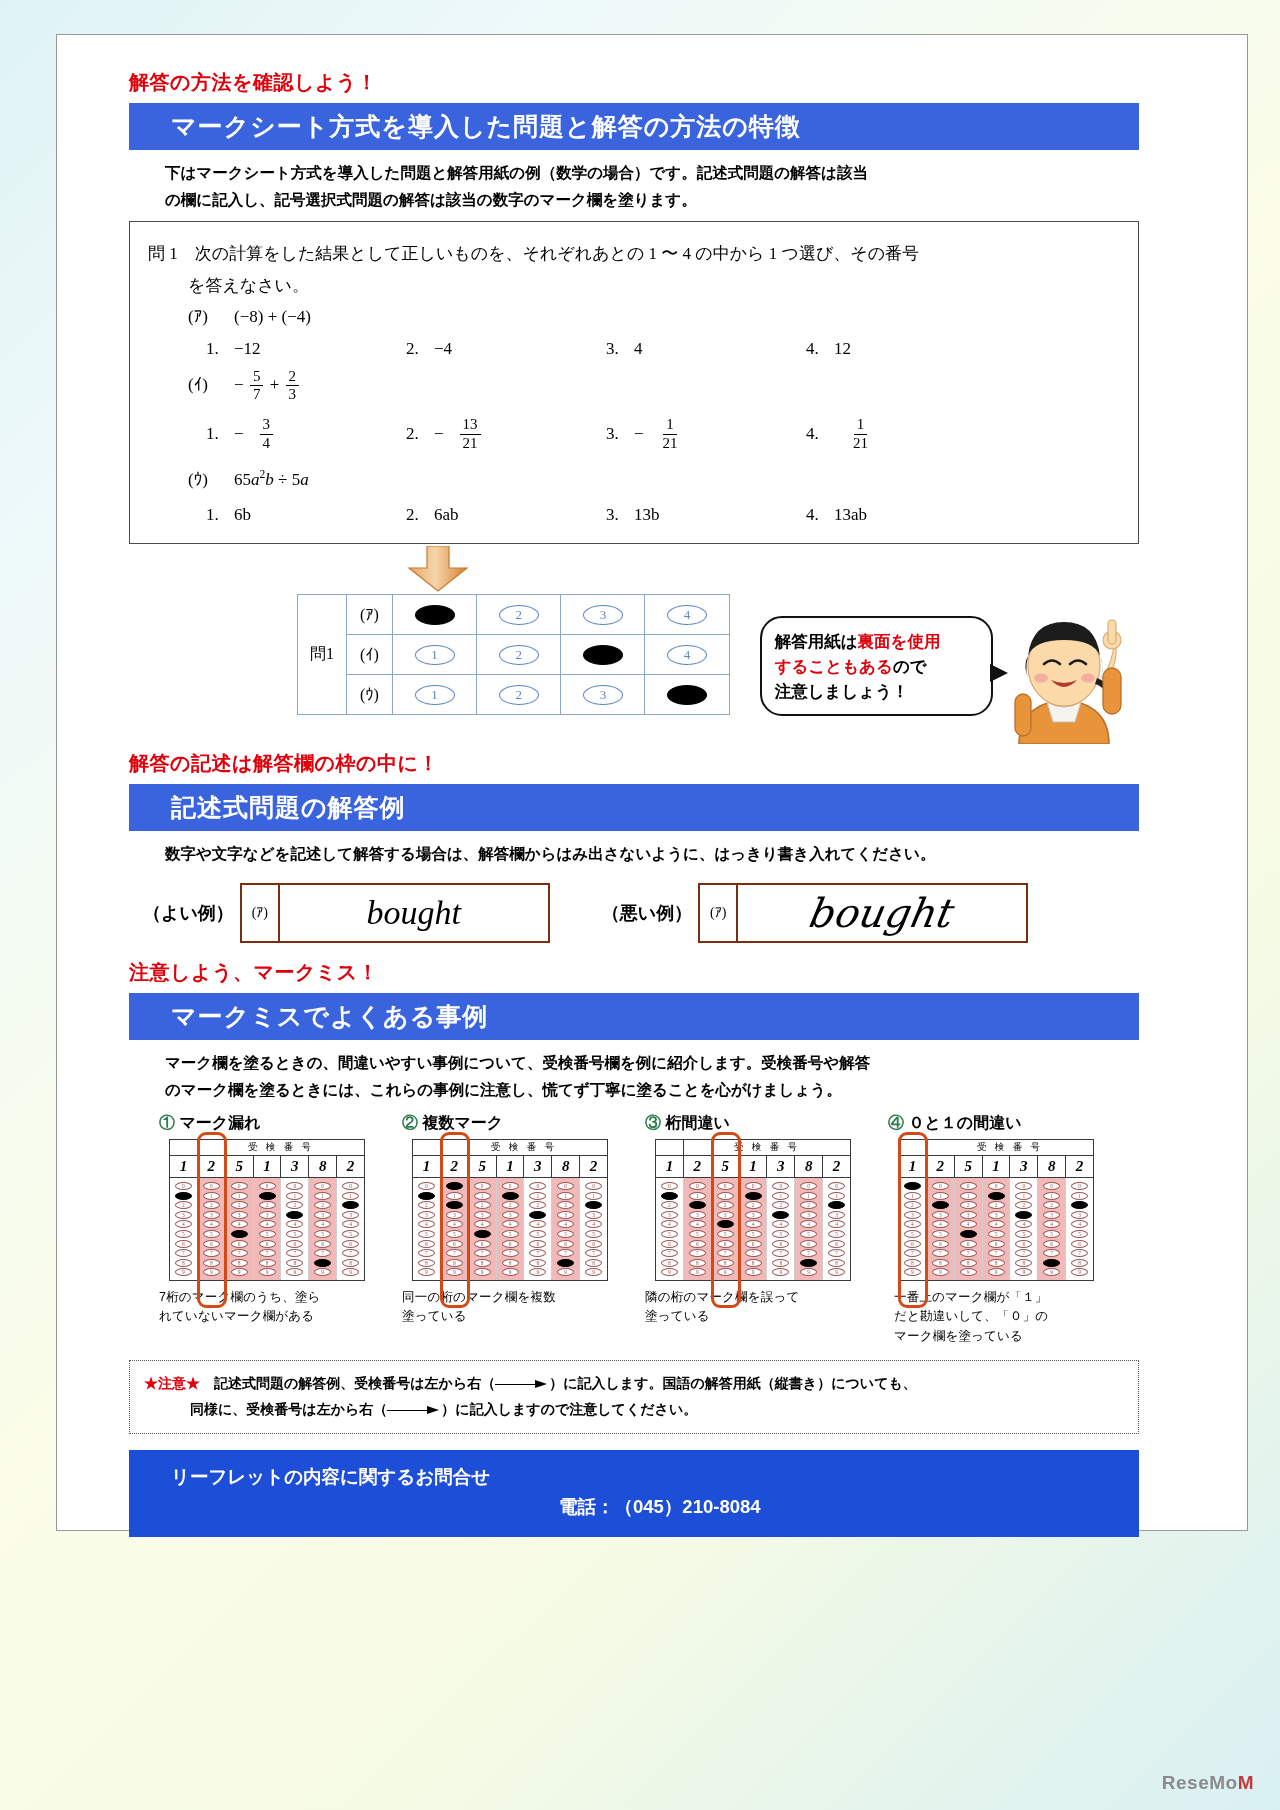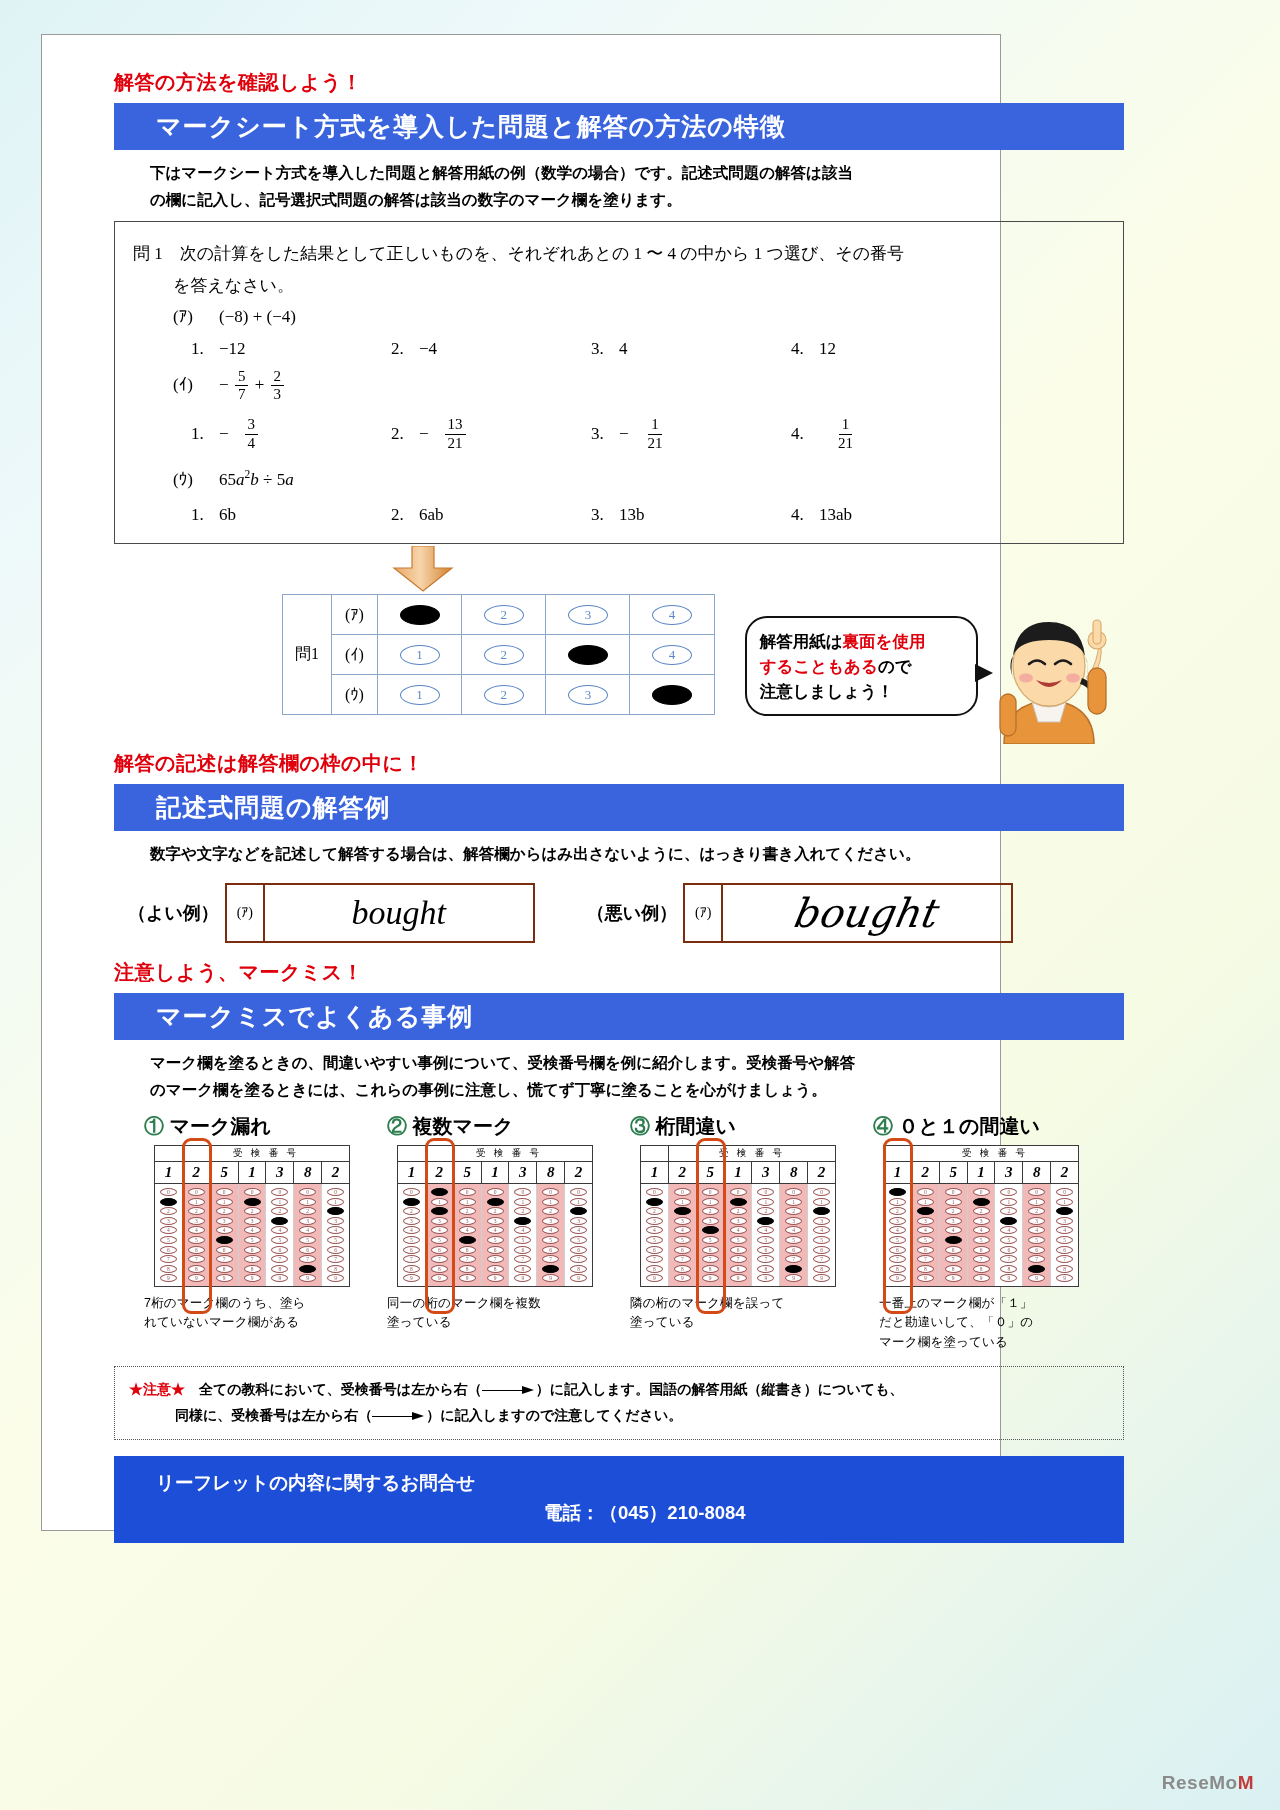--- a/index.html
+++ b/index.html
@@ -3,21 +3,21 @@
 <meta charset="utf-8">
 <style>
   * { box-sizing: border-box; }
   html, body { margin:0; padding:0; }
   body {
     width:1280px; height:1810px;
     font-family:"Liberation Sans", sans-serif;
     background:linear-gradient(135deg,#dff3f5 0%,#eef9fa 18%,#fbfde8 48%,#f6fbe4 70%,#d9f0f3 100%);
     position:relative; overflow:hidden;
   }
-  #page { position:absolute; left:41px; top:34px; width:960px; height:1497px;
+  #page { position:absolute; left:56px; top:34px; width:1192px; height:1497px;
           background:#ffffff; border:1px solid #9a9a9a; }
   #inner { position:absolute; left:72px; top:28px; width:1010px; }
 
   .red-head { color:#e0000c; font-weight:bold; font-size:20px; letter-spacing:.5px; margin:6px 0 7px 0; }
   .blue-bar { background:#3a64de; color:#fff; font-weight:bold; font-size:25px;
               padding:7px 0 7px 42px; letter-spacing:1px; }
   .para { font-size:15.5px; color:#000; line-height:1.75; margin:9px 0 8px 36px; font-weight:bold; }
 
   
   .qbox { border:1px solid #4a4a4a; padding:16px 18px 14px 18px; margin-top:8px;
@@ -68,21 +68,21 @@
   .bbox .tag { border-right:2px solid #7b2d10; width:38px; display:flex; align-items:center;
                justify-content:center; font-size:14px; font-family:"Liberation Serif", serif; }
   .bbox .val { display:flex; align-items:center; justify-content:center; height:56px; }
   .good { width:268px; font-family:"Liberation Serif", serif; font-style:italic; font-size:34px; }
   .bad  { width:288px; font-family:"DejaVu Serif", serif; font-style:italic; font-size:40px;
           transform:skewX(-12deg); }
 
   
   .cases { display:flex; margin:10px 0 0 30px; gap:21px; }
   .case { width:222px; }
-  .case-title { font-size:20px; font-weight:bold; color:#000; margin-bottom:5px; }
+  .case-title { font-size:16px; font-weight:bold; color:#000; margin-bottom:5px; }
   .case-title .num { color:#2e7d4f; }
   .sheet { position:relative; border:1px solid #3a3a3a; background:#fff; width:196px; margin-left:10px; }
   .sheet-head { display:flex; border-bottom:1px solid #3a3a3a; height:16px;justify-content:space-between; }
   .sheet-head .hempty { width:28px; border-right:1px solid #3a3a3a; }
   .sheet-head .htitle { flex:1; font-size:9.5px; text-align:center; letter-spacing:3px;
                         font-family:"Liberation Serif", serif; line-height:15px; }
   .digits { display:flex; border-bottom:1px solid #3a3a3a; }
   .digits div { flex:1; text-align:center; font-size:15px; font-style:italic; font-weight:bold;
                 font-family:"Liberation Serif", serif; border-right:1px solid #3a3a3a; height:21px; line-height:21px; }
   .digits div:last-child { border-right:none; }
@@ -760,21 +760,21 @@
             <div style="margin-left: 6px;">一番上のマーク欄が「１」</div>
             <div style="margin-left: 6px;">だと勘違いして、「０」の</div>
             <div style="margin-left: 6px;">マーク欄を塗っている</div>
           </div>
         </div>
       </div>
 
     <div class="notice">
       <div>
         <span class="star">★注意★</span>
-        <span style="margin-left:10px">全ての教科において、</span><span>受検番号は左から右</span><span>（</span><span class="arrowline"></span><span>）に記入します。国語の解答用紙（縦書き）についても、</span>
+        <span style="margin-left:10px">記述式問題の解答例、</span><span>受検番号は左から右</span><span>（</span><span class="arrowline"></span><span>）に記入します。国語の解答用紙（縦書き）についても、</span>
       </div>
       <div style="margin-left:46px">
         <span>同様に、</span><span>受検番号は左から右</span><span>（</span><span class="arrowline"></span><span>）に記入しますので注意してください。</span>
       </div>
     </div>
 
     <div class="footer">
       <div class="f1">リーフレットの内容に関するお問合せ</div>
       <div class="f3">電話：（045）210-8084</div>
     </div>

